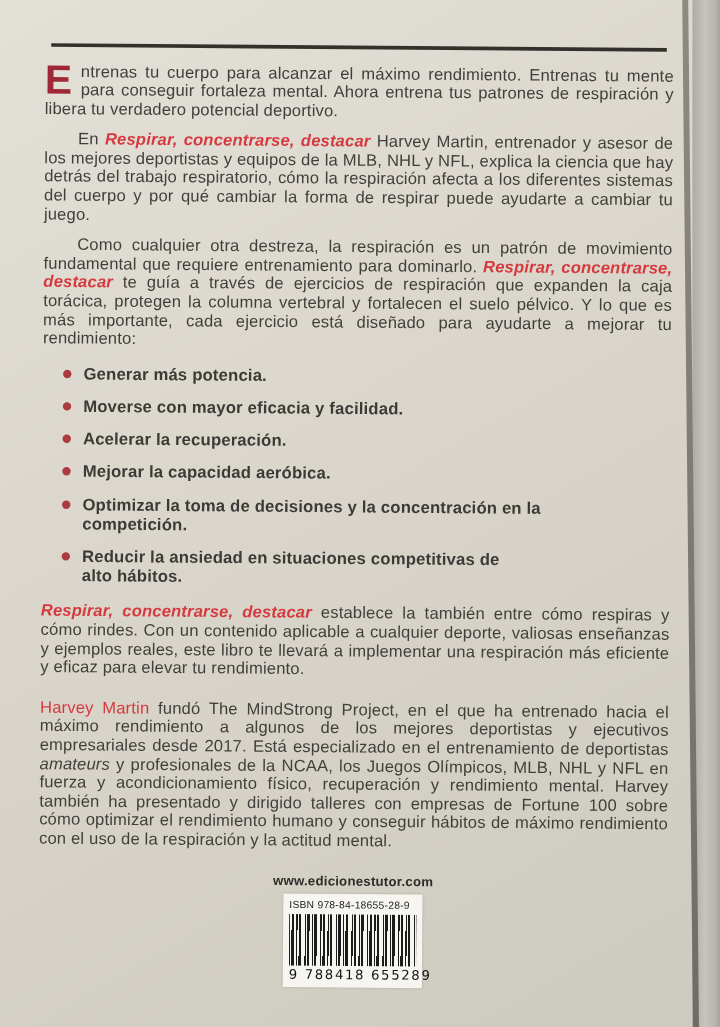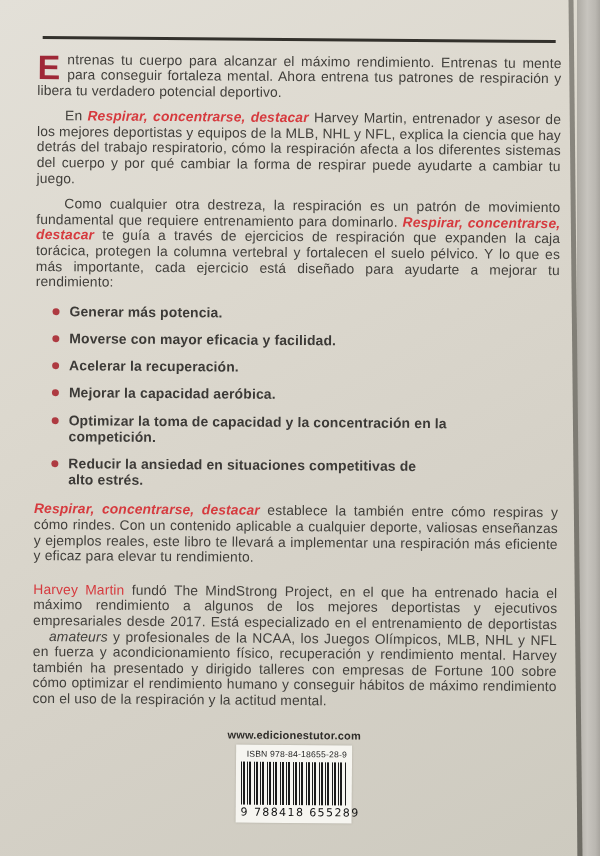--- a/index.html
+++ b/index.html
@@ -40,21 +40,21 @@
   .para.bio{margin-top:18px;}
   .dropcap{
     float:left;
     font-size:34px;line-height:26px;font-weight:bold;
     color:var(--dropcap,#9f2837);
     margin:2px 7px 0 0;
   }
   .seg-plain{}
   .seg-accent{color:var(--accent,#d63a3e);font-weight:bold;font-style:italic;}
   .seg-accent-name{color:var(--accent,#d63a3e);font-weight:normal;}
-  .seg-italic{font-style:italic;margin-left:16px;}
+  .seg-italic{font-style:italic;}
   .bullets{margin:13px 0 0 0;padding:0 0 0 34px;list-style:none;}
   .bullets li{
     position:relative;margin:0 0 11px 0;
     font-size:13.9px;line-height:16.2px;font-weight:bold;letter-spacing:0.15px;
     color:#3c3a37;max-width:385px;
   }
   .bullets li:nth-child(6){max-width:360px;}
   .bullets li:last-child{margin-bottom:0;}
   .bullet-dot{
     position:absolute;left:-17px;top:5px;width:7px;height:7px;border-radius:50%;
@@ -63,21 +63,21 @@
   .website{
     margin:20px 0 0 0;text-align:center;
     font-size:11px;font-weight:bold;letter-spacing:0.2px;color:#2e2c29;
   }
   .barcode-box{
     margin:4px auto 0;width:116px;height:78px;box-sizing:border-box;
     background:var(--barcodebg,#f6f5f0);
     padding:4px 5px 3px;
     box-shadow:0 0 2px rgba(90,85,75,.35);
   }
-  .isbn{font-size:8.6px;letter-spacing:0.2px;text-align:right;color:#1f1f1f;white-space:nowrap;}
+  .isbn{font-size:8.6px;letter-spacing:0.2px;text-align:left;color:#1f1f1f;white-space:nowrap;}
   .bars{
     height:43px;margin-top:3px;
     background:repeating-linear-gradient(90deg,
       #1b1b1b 0 1px,#f6f5f0 1px 2px,
       #1b1b1b 2px 4px,#f6f5f0 4px 6px,
       #1b1b1b 6px 7px,#f6f5f0 7px 8px,
       #1b1b1b 8px 10px,#f6f5f0 10px 13px);
   }
   .ean{
     margin-top:1px;text-align:center;
@@ -100,22 +100,22 @@
 
     <p class="para indent"><span class="seg-plain">En </span><span class="seg-accent">Respirar, concentrarse, destacar</span><span class="seg-plain"> Harvey Martin, entrenador y asesor de los mejores deportistas y equipos de la MLB, NHL y NFL, explica la ciencia que hay detrás del trabajo respiratorio, cómo la respiración afecta a los diferentes sistemas del cuerpo y por qué cambiar la forma de respirar puede ayudarte a cambiar tu juego.</span></p>
 
     <p class="para indent"><span class="seg-plain">Como cualquier otra destreza, la respiración es un patrón de movimiento fundamental que requiere entrenamiento para dominarlo. </span><span class="seg-accent">Respirar, concentrarse, destacar</span><span class="seg-plain"> te guía a través de ejercicios de respiración que expanden la caja torácica, protegen la columna vertebral y fortalecen el suelo pélvico. Y lo que es más importante, cada ejercicio está diseñado para ayudarte a mejorar tu rendimiento:</span></p>
 
     <ul class="bullets">
         <li><span class="bullet-dot"></span><span>Generar más potencia.</span></li>
         <li><span class="bullet-dot"></span><span>Moverse con mayor eficacia y facilidad.</span></li>
         <li><span class="bullet-dot"></span><span>Acelerar la recuperación.</span></li>
         <li><span class="bullet-dot"></span><span>Mejorar la capacidad aeróbica.</span></li>
-        <li><span class="bullet-dot"></span><span>Optimizar la toma de capacidad y la concentración en la competición.</span></li>
-        <li><span class="bullet-dot"></span><span>Reducir la ansiedad en situaciones competitivas de alto estrés.</span></li>
+        <li><span class="bullet-dot"></span><span>Optimizar la toma de decisiones y la concentración en la competición.</span></li>
+        <li><span class="bullet-dot"></span><span>Reducir la ansiedad en situaciones competitivas de alto hábitos.</span></li>
       </ul>
 
     <p class="para closing"><span class="seg-accent">Respirar, concentrarse, destacar</span><span class="seg-plain"> establece la también entre cómo respiras y cómo rindes. Con un contenido aplicable a cualquier deporte, valiosas enseñanzas y ejemplos reales, este libro te llevará a implementar una respiración más eficiente y eficaz para elevar tu rendimiento.</span></p>
 
     <p class="para bio"><span class="seg-accent-name">Harvey Martin</span><span class="seg-plain"> fundó The MindStrong Project, en el que ha entrenado hacia el máximo rendimiento a algunos de los mejores deportistas y ejecutivos empresariales desde 2017. Está especializado en el entrenamiento de deportistas </span><span class="seg-italic">amateurs</span><span class="seg-plain"> y profesionales de la NCAA, los Juegos Olímpicos, MLB, NHL y NFL en fuerza y acondicionamiento físico, recuperación y rendimiento mental. Harvey también ha presentado y dirigido talleres con empresas de Fortune 100 sobre cómo optimizar el rendimiento humano y conseguir hábitos de máximo rendimiento con el uso de la respiración y la actitud mental.</span></p>
 
     <div class="website">www.edicionestutor.com</div>
 
     <div class="barcode-box">
       <div class="isbn">ISBN 978-84-18655-28-9</div>

